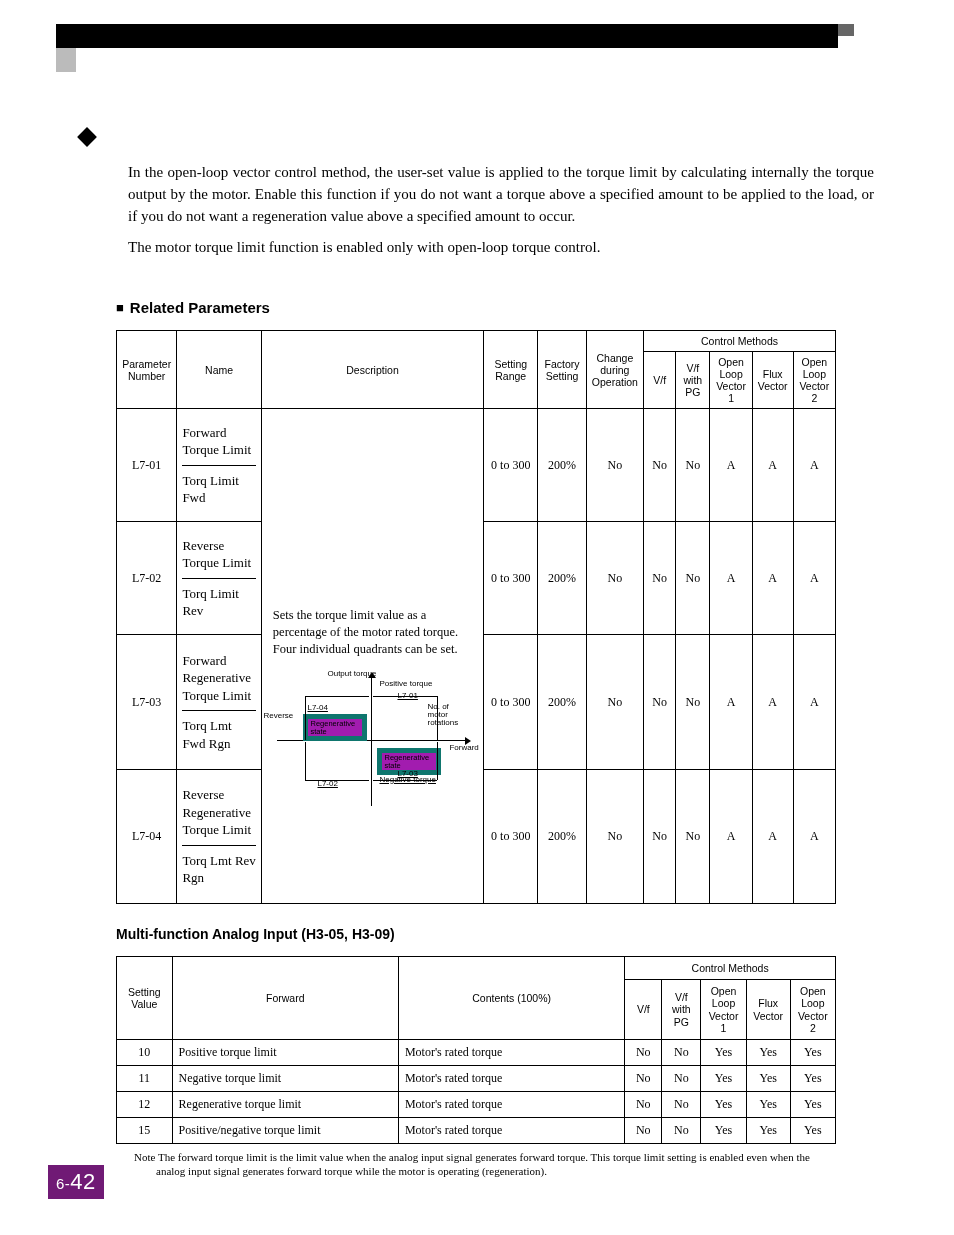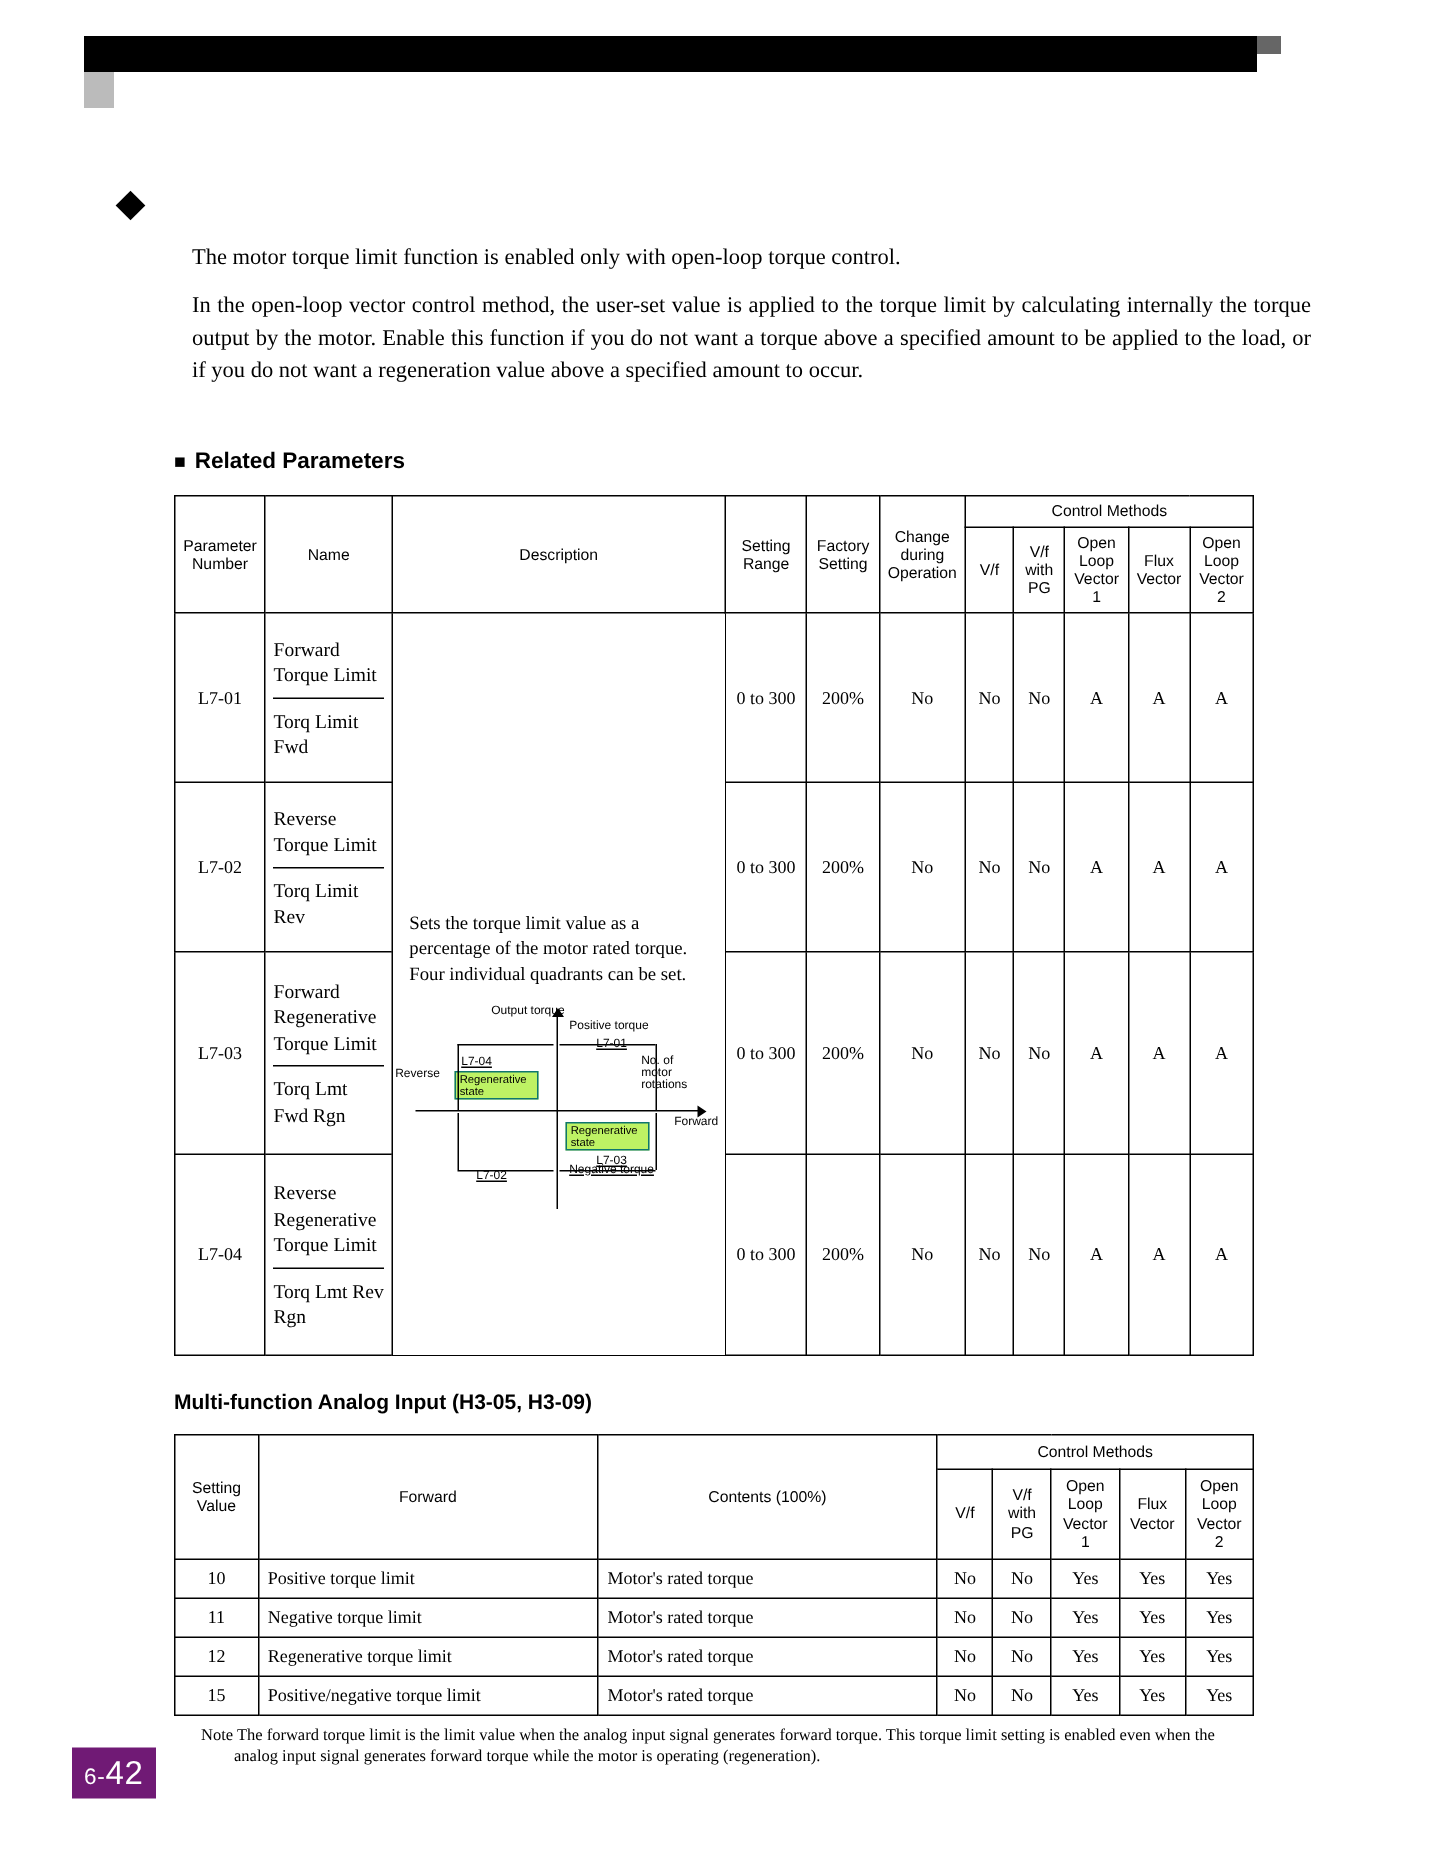--- a/index.html
+++ b/index.html
@@ -125,21 +125,21 @@
     width: 210px;
     height: 140px;
     margin: 6px auto 0;
     font-family: Arial, Helvetica, sans-serif;
     font-size: 8px;
   }
   .diagram .axis-v { position:absolute; left:104px; top:4px; width:1px; height:130px; background:#000; }
   .diagram .axis-h { position:absolute; left:10px; top:68px; width:190px; height:1px; background:#000; }
   .diagram .arrow-up { position:absolute; left:101px; top:0; width:0; height:0; border-left:4px solid transparent; border-right:4px solid transparent; border-bottom:6px solid #000; }
   .diagram .arrow-right { position:absolute; left:198px; top:65px; width:0; height:0; border-top:4px solid transparent; border-bottom:4px solid transparent; border-left:6px solid #000; }
-  .diagram .box { position:absolute; border:1px solid #0f766e; background:#bef264; padding:1px 2px; line-height:1.05; font-size:7.5px; }
+  .diagram .box { position:absolute; border:5px solid #0f766e; background:#a21caf; padding:1px 2px; line-height:1.05; font-size:7.5px; }
   .diagram .lab { position:absolute; line-height:1.05; }
   .diagram .underline { text-decoration: underline; }
 
   table.mf {
     border-collapse: collapse;
     margin-left: 36px;
     width: 720px;
     font-size: 12px;
   }
   table.mf th, table.mf td {
@@ -183,22 +183,22 @@
 <div class="page">
   <div class="topbar"></div>
   <div class="decotab"></div>
 
   <div class="content">
 
     <div class="h1-row">
       <div class="diamond"></div>
     </div>
 
+    <p class="para">In the open-loop vector control method, the user-set value is applied to the torque limit by calculating internally the torque output by the motor. Enable this function if you do not want a torque above a specified amount to be applied to the load, or if you do not want a regeneration value above a specified amount to occur.</p>
     <p class="para">The motor torque limit function is enabled only with open-loop torque control.</p>
-    <p class="para">In the open-loop vector control method, the user-set value is applied to the torque limit by calculating internally the torque output by the motor. Enable this function if you do not want a torque above a specified amount to be applied to the load, or if you do not want a regeneration value above a specified amount to occur.</p>
 
     <div class="sub-row">
       <span class="sq">■</span>
       <span>Related Parameters</span>
     </div>
 
     <table class="param">
       <colgroup>
         <col style="width:52px">
           <col style="width:84px">

